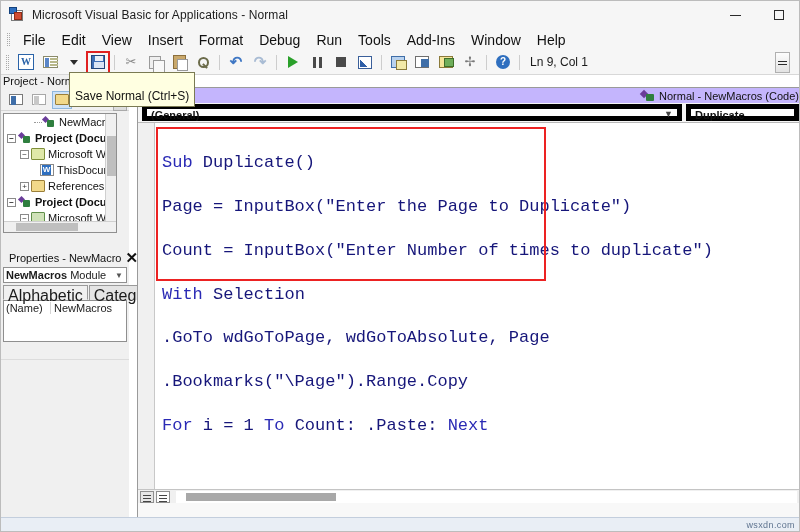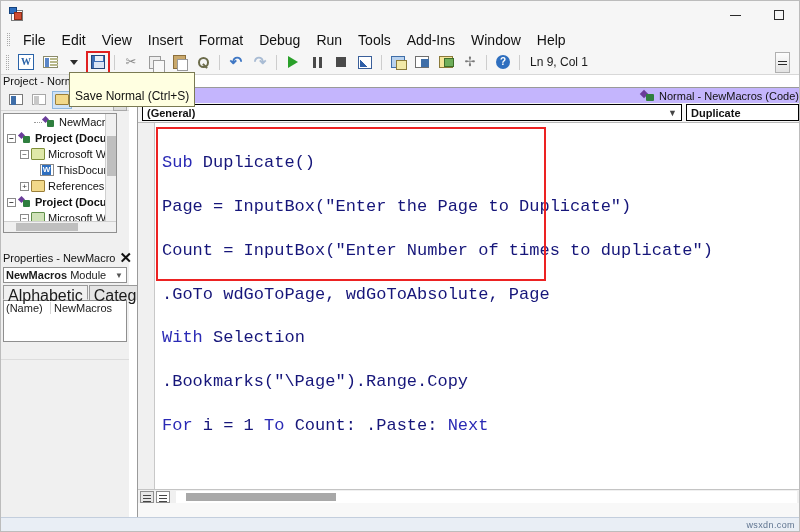--- a/index.html
+++ b/index.html
@@ -226,21 +226,21 @@
   }
   .proj-scroll-right span{width:8px;height:1px;background:#333;margin:1px 0;}
 
   
   .props-panel {
     position:absolute; left:0; top:248px; width:128px; height:270px;
     background:#f0f0f0;
   }
   .props-caption {
     height:17px; display:flex; align-items:center; justify-content:flex-start;
-    font-size:11px; color:#111; padding-left:2px; white-space:nowrap;
+    font-size:11px; color:#111; padding-left:8px; white-space:nowrap;
   }
   .props-close { font-size:15px; font-weight:bold; color:#111; padding:0 4px; line-height:14px;}
   .props-combo {
     margin:1px 2px 0 2px; height:16px; background:#fff; border:1px solid #8f8f8f;
     display:flex; align-items:center; font-size:11px; padding-left:2px; white-space:nowrap;
   }
   .props-combo .cname { font-weight:bold; }
   .props-combo .ctype { margin-left:3px; }
   .props-combo .carrow { margin-left:auto; margin-right:3px; color:#555; font-size:8px;}
   .props-tabs { display:flex; margin:2px 2px 0 2px; height:15px; font-size:16px;}
@@ -268,22 +268,22 @@
     background:#c4b5fd; font-size:11px; color:#111; white-space:nowrap;justify-content:flex-end;
   }
   .cc-icon { width:14px;height:12px;margin-right:4px;position:relative;flex:none;}
   .cc-icon::before{content:"";position:absolute;left:0;top:1px;width:6px;height:6px;background:#6a3d9a;transform:rotate(45deg);}
   .cc-icon::after{content:"";position:absolute;left:5px;top:4px;width:8px;height:7px;background:#2f7f3f;border-radius:1px;}
   .code-combos {
     height:19px; display:flex; align-items:center; padding: 0 0 0 4px; gap:4px;
     background:#f6f6f6;
   }
   .combo {
-    height:17px; background:#ffffff; border:1px solid #000000;
-    display:flex; align-items:center; font-size:11px; font-weight:bold;
+    height:17px; background:#ffffff; border:5px solid #000000;
+    display:flex; font-size:11px; font-weight:bold;
     padding-left:4px; color:#111; white-space:nowrap;
   }
   .combo .arrow { margin-left:auto; margin-right:4px; color:#444; font-size:9px; font-weight:normal;}
   .combo-left { width:540px; }
   .combo-right { flex:1; }
   .code-body {
     position:absolute; left:0; top:34px; right:0; bottom:14px;
     background:#ffffff; border-top:1px solid #b8b8b8;
   }
   .code-margin {
@@ -342,20 +342,21 @@
 <body>
 
 <div id="app">
 
   <div class="titlebar">
     <div class="app-icon">
       <span class="sheet"></span>
         <span class="blue"></span>
         <span class="red"></span>
     </div>
+    <div class="title-text">Microsoft Visual Basic for Applications - Normal</div>
     <div class="win-buttons">
       <div class="win-btn">
           <span class="min-glyph"></span>
         </div>
       <div class="win-btn">
           <span class="max-glyph"></span>
         </div>
     </div>
   </div>
 
@@ -565,22 +566,22 @@
         <span>Duplicate</span>
       </div>
     </div>
 
     <div class="code-body">
       <div class="code-margin"></div>
       <div class="code-text">
         <div class="code-line"><span class="kw">Sub </span><span class="plain">Duplicate()</span></div>
         <div class="code-line"><span class="plain">Page = InputBox("Enter the Page to Duplicate")</span></div>
         <div class="code-line"><span class="plain">Count = InputBox("Enter Number of times to duplicate")</span></div>
+        <div class="code-line"><span class="kw">With </span><span class="plain">Selection</span></div>
         <div class="code-line"><span class="plain">.GoTo wdGoToPage, wdGoToAbsolute, Page</span></div>
-        <div class="code-line"><span class="kw">With </span><span class="plain">Selection</span></div>
         <div class="code-line"><span class="plain">.Bookmarks("\Page").Range.Copy</span></div>
         <div class="code-line"><span class="kw">For </span><span class="plain">i = 1 </span><span class="kw">To </span><span class="plain">Count: .Paste: </span><span class="kw">Next</span></div>
         <div class="code-line">&nbsp;</div>
         
       </div>
 
       <div class="code-bottom">
         <div class="vm-btn sel">
             <i></i>
             <i></i>

